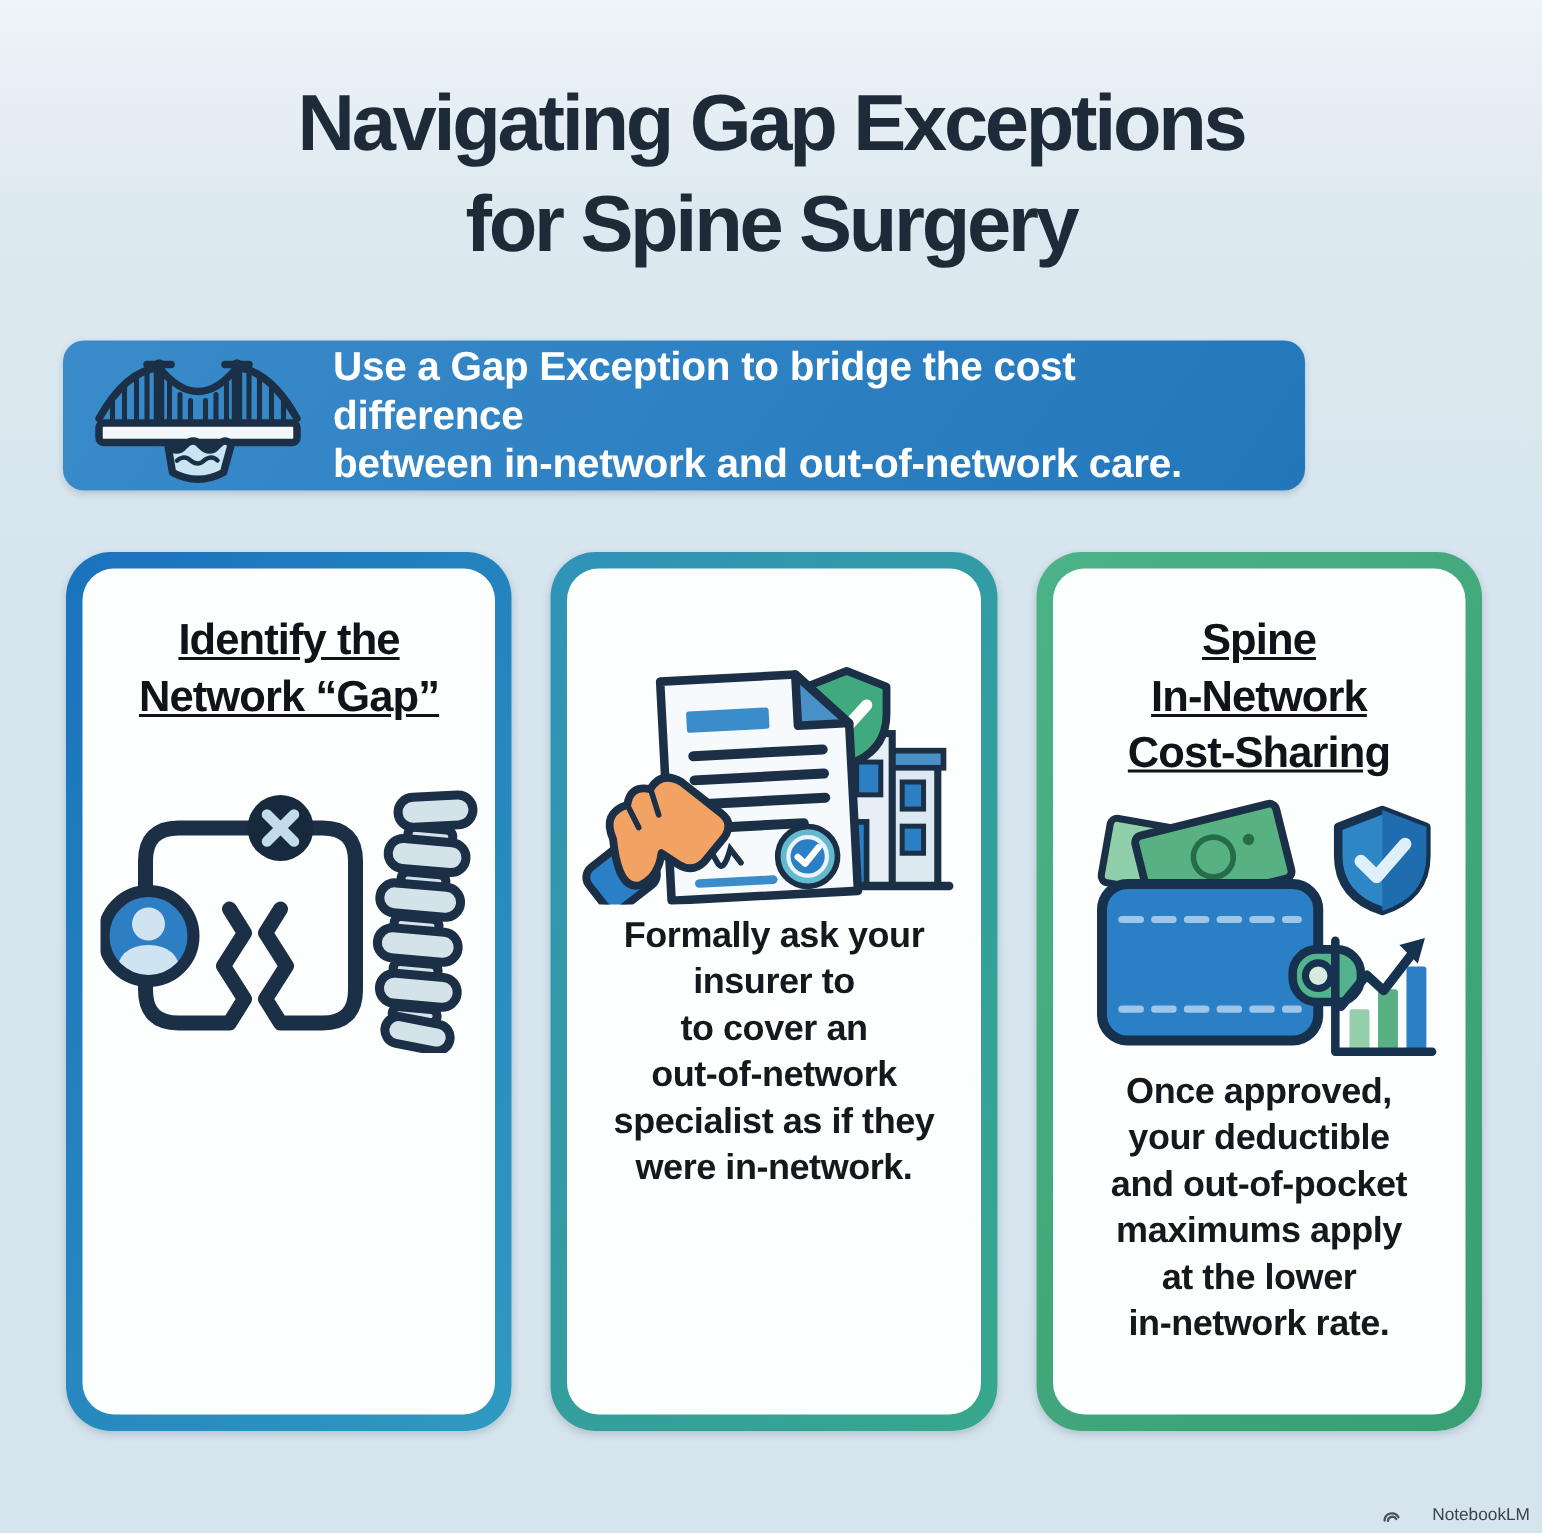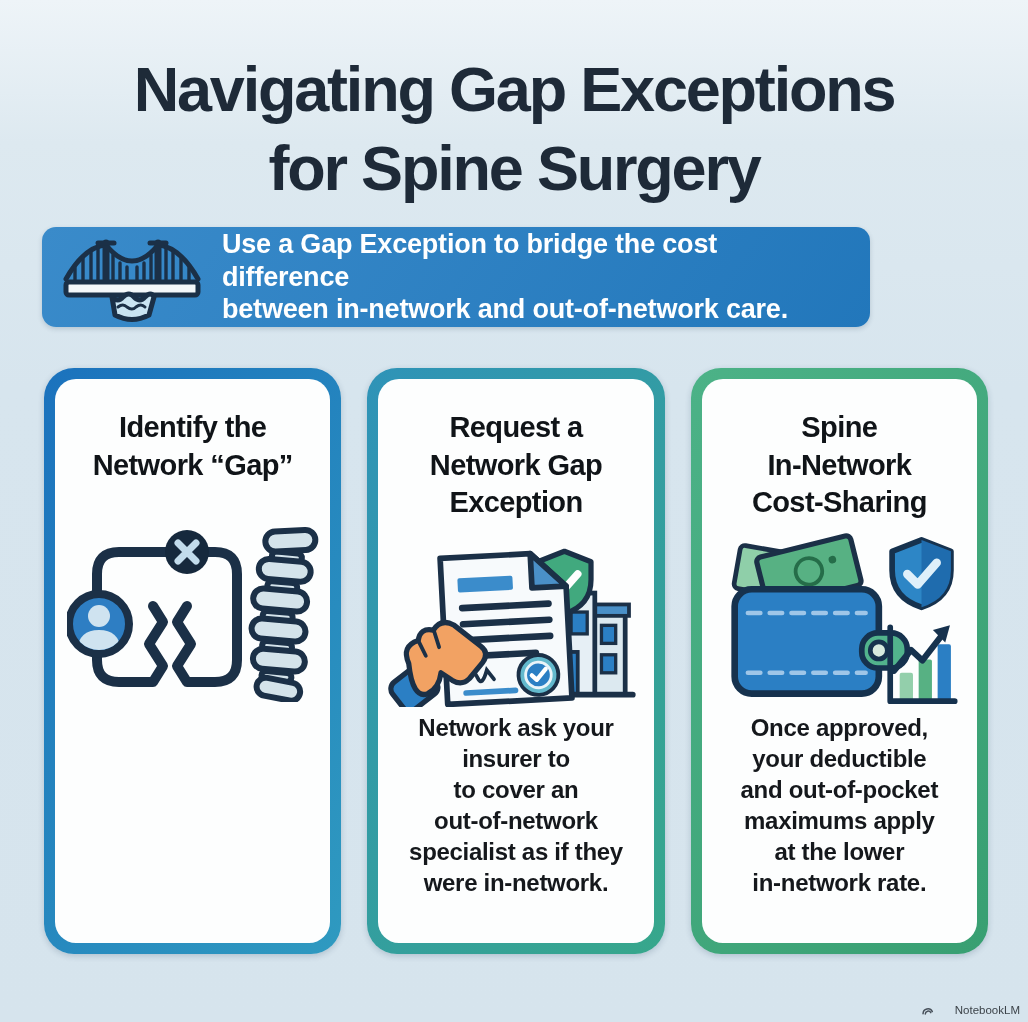--- a/index.html
+++ b/index.html
@@ -6,21 +6,21 @@
   html,body { width:1028px; height:1022px; }
   body { font-family:"Liberation Sans", sans-serif; }
 
   .poster {
     position:relative; width:1028px; height:1022px; overflow:hidden;
     background:linear-gradient(180deg,#eef4f8 0%, #dde9f0 14%, #d7e5ee 38%, #d6e4ed 100%);
   }
 
   .main-title {
     position:absolute; top:50px; left:0; width:100%;
-    text-align:center; font-size:63px; font-weight:700; line-height:1.26;
+    text-align:center; font-size:53px; font-weight:700; line-height:1.26;
     letter-spacing:-2.2px; color:#1e2a38; white-space:pre-line;
   }
 
   .banner {
     position:absolute; top:227px; left:42px; width:828px; height:100px;
     border-radius:14px; display:flex; align-items:center;
     box-shadow:0 2px 5px rgba(20,50,80,0.18);
     justify-content:flex-end;
   }
   .banner-icon-wrap { flex:0 0 180px; display:flex; justify-content:center; align-items:center; }
@@ -38,21 +38,21 @@
     box-shadow:0 2px 6px rgba(20,50,80,0.20);
   }
   .card-inner {
     width:100%; height:100%; background:#fdfefe; border-radius:21px;
     display:flex; flex-direction:column; align-items:center;
     padding-top:30px; overflow:hidden;
   }
   .card-title {
     height:104px; width:100%; text-align:center;
     font-size:29px; font-weight:700; line-height:1.3; letter-spacing:-0.6px;
-    color:#101418; white-space:pre-line;
+    color:#101418; white-space:pre-line;text-decoration:underline;
   }
   .card-icon-box {
     height:200px; width:100%; display:flex; align-items:center; justify-content:center;
   }
   .card-body {
     width:100%; text-align:center; font-size:24px; font-weight:600; line-height:1.29;
     letter-spacing:-0.3px; color:#15181c; white-space:pre-line;
   }
 
   .watermark {
@@ -153,23 +153,20 @@
                 <rect x="14" y="152" width="44" height="18" rx="9" transform="rotate(6 36 161)"></rect>
               </g>
             </g>
           </svg>
         </div>
       </div>
     </div>
 
     <div class="card" style="background: linear-gradient(125deg, rgb(47, 147, 184), rgb(55, 167, 139));">
       <div class="card-inner">
-        <div class="card-title">Request a
-Network Gap
-Exception</div>
         <div class="card-icon-box">
           <svg width="262" height="188" viewBox="0 0 262 198" fill="none">
 
             <g>
               <rect x="118" y="100" width="32" height="85" fill="#dce9f0" stroke="#1b3047" stroke-width="5"></rect>
               <rect x="114" y="90" width="40" height="12" fill="#4a90c8" stroke="#1b3047" stroke-width="4"></rect>
               <rect x="126" y="112" width="15" height="19" fill="#2b7fc4" stroke="#1b3047" stroke-width="3.5"></rect>
               <rect x="126" y="143" width="15" height="19" fill="#2b7fc4" stroke="#1b3047" stroke-width="3.5"></rect>
               <rect x="212" y="100" width="34" height="85" fill="#dce9f0" stroke="#1b3047" stroke-width="5"></rect>
               <rect x="208" y="90" width="42" height="12" fill="#4a90c8" stroke="#1b3047" stroke-width="4"></rect>
@@ -206,21 +203,21 @@
               </g>
             </g>
 
             <g>
               <rect x="2" y="160" width="44" height="36" rx="9" transform="rotate(-38 24 178)" fill="#2b7fc4" stroke="#1b3047" stroke-width="5.5"></rect>
               <path d="M18,152 Q10,134 28,128 Q30,114 44,117 Q52,104 66,112 L94,134 Q103,141 96,151 L82,168 Q74,176 64,170 L52,162 Q50,178 38,184 Q22,190 18,152 Z" fill="#f2a263" stroke="#1b3047" stroke-width="5.5" stroke-linejoin="round"></path>
               <path d="M45,119 l5,16 M29,130 l7,14" stroke="#1b3047" stroke-width="4" stroke-linecap="round"></path>
             </g>
           </svg>
         </div>
-        <div class="card-body">Network ask your
+        <div class="card-body">Formally ask your
 insurer to
 to cover an
 out-of-network
 specialist as if they
 were in-network.</div>
       </div>
     </div>
 
     <div class="card" style="background: linear-gradient(125deg, rgb(76, 178, 135), rgb(56, 159, 114));">
       <div class="card-inner">

